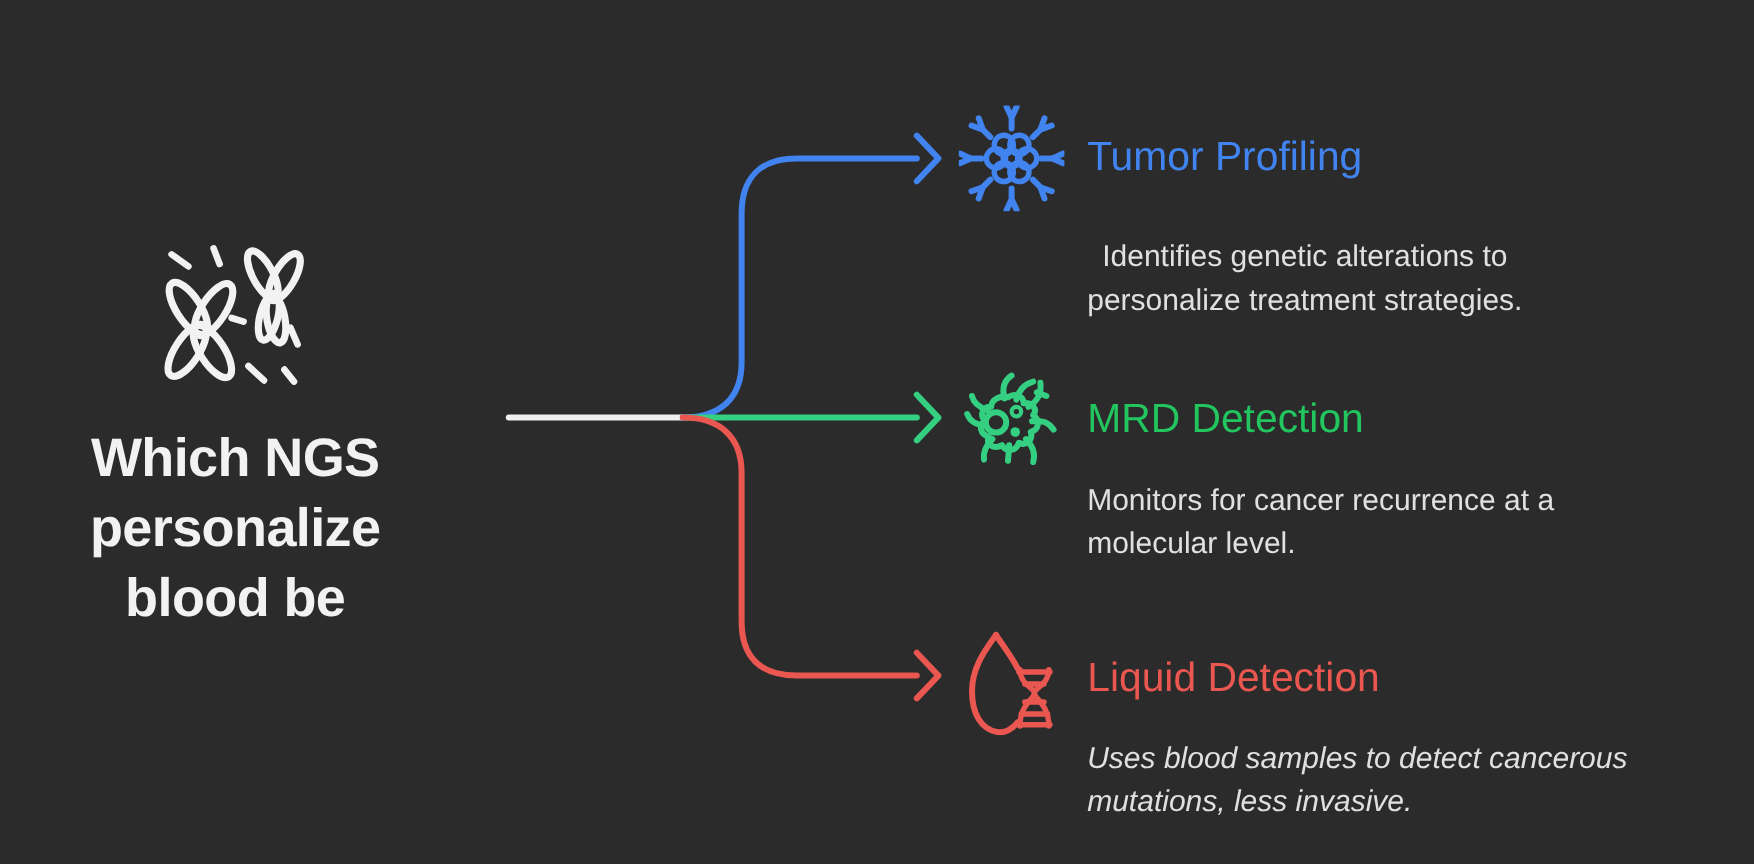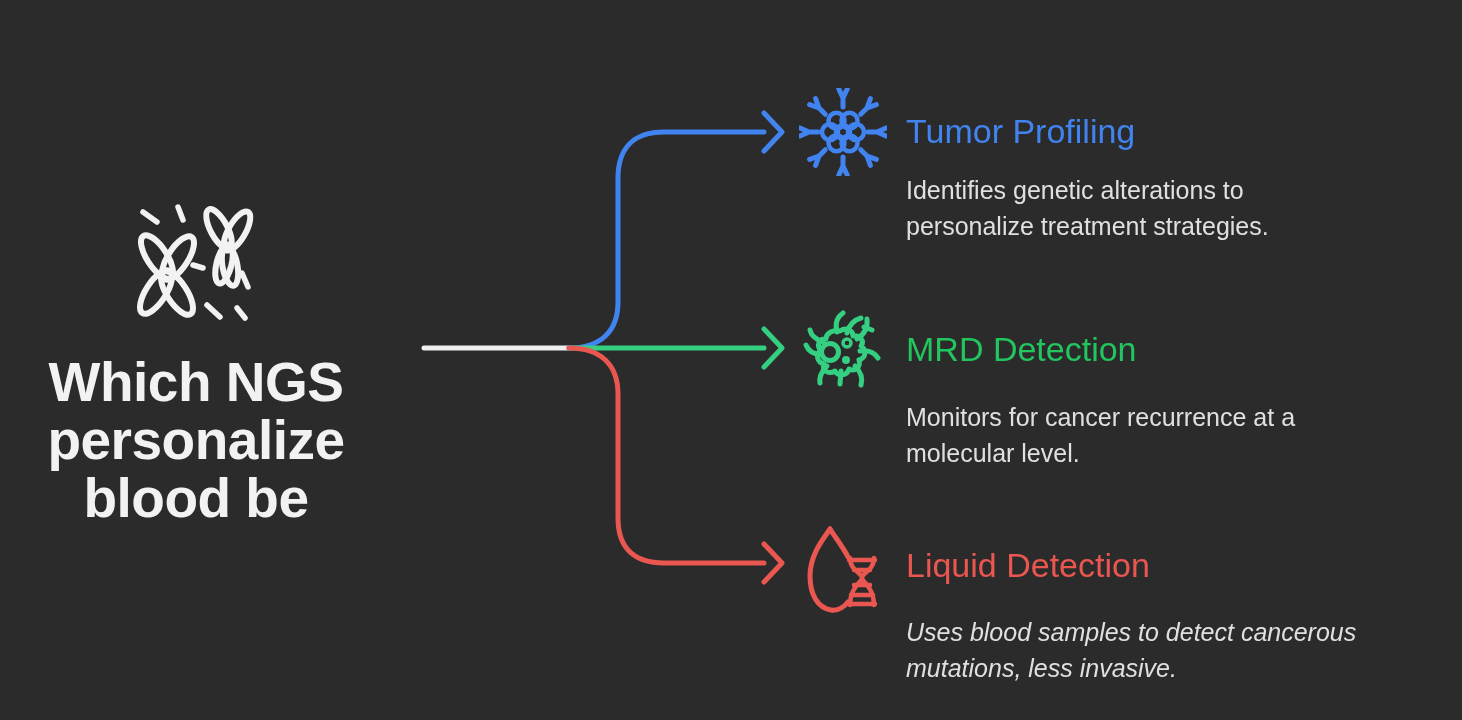--- a/index.html
+++ b/index.html
@@ -17,21 +17,21 @@
   svg { display: block; }
 
   
   .question {
     position: absolute;
     left: 0;
     top: 353px;
     width: 392px;
     text-align: center;
     color: #f2f2f2;
-    font-size: 55px;
+    font-size: 45px;
     font-weight: 700;
     line-height: 58px;
     letter-spacing: -0.5px;
   }
 
   
   .connector {
     position: absolute;
     left: 0;
     top: 0;
@@ -143,21 +143,21 @@
         <path d="M 44 69 L 44 78 M 44 78 L 48.2 87 M 44 78 L 39.8 87"></path>
         <path d="M 26.3 61.7 L 20 68 M 20 68 L 16.6 77.4 M 20 68 L 10.6 71.4"></path>
         <path d="M 19 44 L 10 44 M 10 44 L 1 48 M 10 44 L 1 40"></path>
         <path d="M 26.3 26.3 L 20 20 M 20 20 L 10.6 16.6 M 20 20 L 16.6 10.6"></path>
         <path d="M 44 19 L 44 10 M 44 10 L 39.8 1 M 44 10 L 48.2 1"></path>
         <path d="M 61.7 26.3 L 68 20 M 68 20 L 71.4 10.6 M 68 20 L 77.4 16.6"></path>
       </g>
     </g>
   </svg>
   <h2 class="branch-title fallback-blue" style="top: 111px; color: rgb(65, 132, 240);">Tumor Profiling</h2>
-  <div class="branch-desc" style="top:172px;">
+  <div class="branch-desc" style="top:196px;text-align:center;">
     <div>Identifies genetic alterations to</div>
     <div>personalize treatment strategies.</div>
   </div>
 
   <svg class="icon-svg fallback-green" style="left: 797px; top: 306px; color: rgb(53, 207, 130);" width="90" height="90" viewBox="0 0 90 90">
     <g stroke="currentColor" fill="none" stroke-linecap="round" stroke-linejoin="round">
 
       <path stroke-width="5" d="M 43 25
         C 49 21 56 24 56 30
         C 63 29 68 35 64 40

